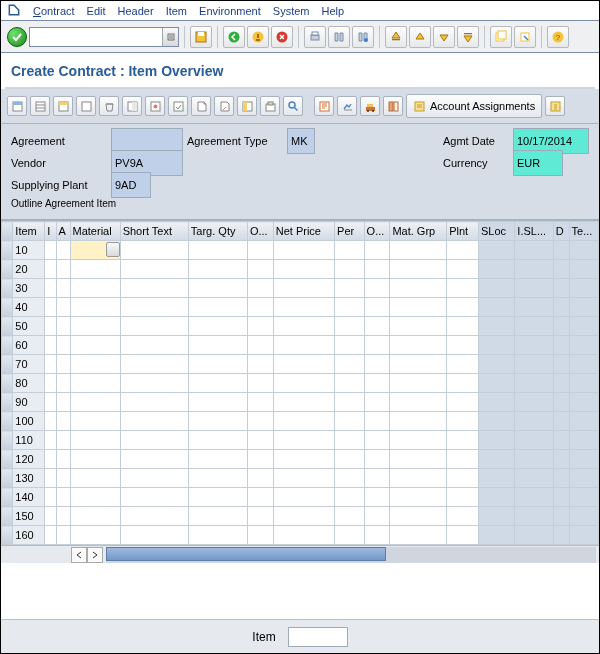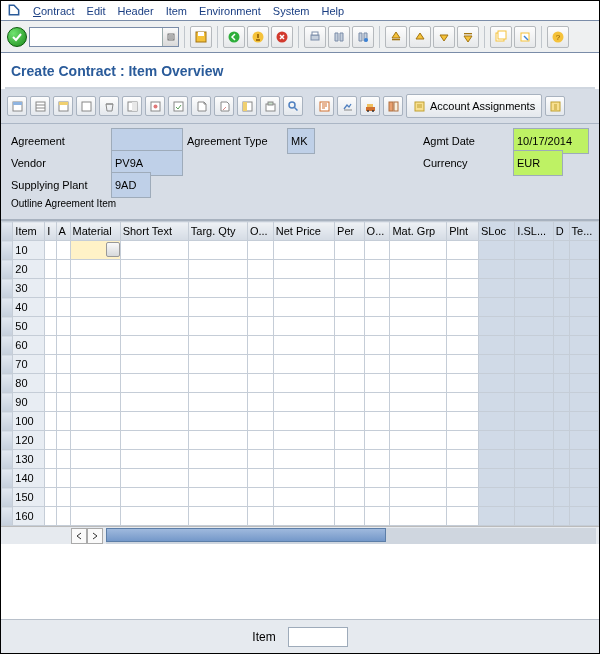--- a/index.html
+++ b/index.html
@@ -30,21 +30,21 @@
   .apptoolbar { display: flex; align-items: center; gap: 3px; padding: 5px 6px; background: #d7dde6; border-bottom: 1px solid #abb6c5; flex-wrap: nowrap; }
   .abtn { width: 20px; height: 20px; border: 1px solid #a8b2bf; background: linear-gradient(#fdfdfd,#e4e8ed); display:flex;align-items:center;justify-content:center; border-radius:2px; }
   .abtn svg { width: 13px; height: 13px; }
   .acct-btn { height: 20px; padding: 11px 6px; border: 1px solid #a8b2bf; background: linear-gradient(#fdfdfd,#e4e8ed); display:flex;align-items:center; gap:4px; border-radius:2px; }
 
   
   .hdrform { background: #d7dde6; padding: 6px 10px 10px; }
   .row { display: flex; align-items: center; height: 22px; }
   .lbl { min-width: 100px; }
   .fld { height: 18px; border: 1px solid #9eabba; background: #bfd0e8; padding: 12px 3px; display:flex;align-items:center; }
-  .fld.white { background: #bef264; margin-left: 20px; }
+  .fld.white { background: #5eead4; }
   .lbl2 { margin-left: 4px; min-width: 100px; }
   .spacer { flex: 1; }
   .sublbl { font-size: 10px; margin-top: 2px; }
 
   
   .gridwrap { border-top: 2px solid #a8b2bf; position: relative; }
   table { border-collapse: collapse; width: 100%; }
   th, td { border: 1px solid #c5cdd7; height: 19px; font-size: 11px; text-align: left; padding: 0 2px; background: #fff; overflow:hidden; white-space:nowrap; }
   th { background: linear-gradient(#eef1f5,#d4dbe4); font-weight: normal; }
   th.sel, td.sel { background: linear-gradient(#e3e9f1,#c6d0dd); width: 10px; }
@@ -547,20 +547,39 @@
             <td></td>
             <td></td>
             <td></td>
             <td class="extracol"></td>
             <td class="extracol"></td>
             <td class="extracol"></td>
             <td class="extracol"></td>
           </tr>
           <tr>
             <td class="sel"></td>
+            <td class="rownum">110</td>
+            <td></td>
+            <td></td>
+            <td></td>
+            <td></td>
+            <td></td>
+            <td></td>
+            <td></td>
+            <td></td>
+            <td></td>
+            <td></td>
+            <td></td>
+            <td class="extracol"></td>
+            <td class="extracol"></td>
+            <td class="extracol"></td>
+            <td class="extracol"></td>
+          </tr>
+          <tr>
+            <td class="sel"></td>
             <td class="rownum">120</td>
             <td></td>
             <td></td>
             <td></td>
             <td></td>
             <td></td>
             <td></td>
             <td></td>
             <td></td>
             <td></td>

